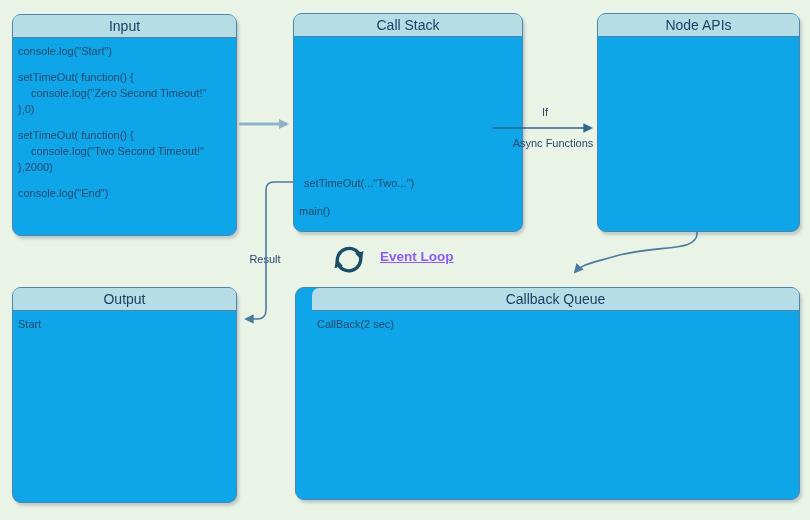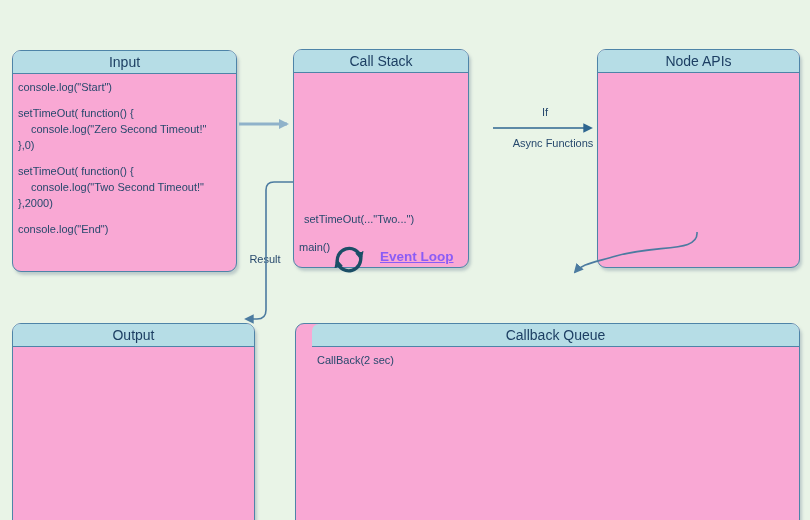--- a/index.html
+++ b/index.html
@@ -6,26 +6,25 @@
     margin: 0; padding: 0;
     width: 810px; height: 520px;
     background: #e9f4e7;
     font-family: "Liberation Sans", sans-serif;
     overflow: hidden;
   }
   #stage { position: relative; width: 810px; height: 520px; }
 
   .box {
     position: absolute;
-    background: #f9a8d4;
+    background: #0ea5e9;
     border: 1.6px solid #4e84a8;
     border-radius: 9px;
     box-shadow: 2px 3px 3px rgba(110,130,148,0.35);
     box-sizing: border-box;
-    margin-top: 36px;
   }
   .box-header {
     background: #b6dde6;
     border-bottom: 1.6px solid #4e84a8;
     border-radius: 7px 7px 0 0;
     height: 22px; line-height: 22px;
     text-align: center;
     font-size: 14px;
     color: #1d3f63;
   }
@@ -35,23 +34,23 @@
     font-size: 11px;
     color: #27496d;
     padding: 5px 5px 0 5px;
     box-sizing: border-box;
     line-height: 16px;
   }
   .code-group { margin-bottom: 10px; }
   .indent { padding-left: 13px; }
 
   #input-box          { left: 12px;  top: 14px;  width: 225px; height: 222px; }
-  #callstack-box      { left: 293px; top: 13px;  width: 176px; height: 219px; }
+  #callstack-box      { left: 293px; top: 13px;  width: 230px; height: 219px; }
   #nodeapis-box       { left: 597px; top: 13px;  width: 203px; height: 219px; }
-  #output-box         { left: 12px;  top: 287px; width: 243px; height: 216px; }
+  #output-box         { left: 12px;  top: 287px; width: 225px; height: 216px; }
   #callbackqueue-box  { left: 295px; top: 287px; width: 505px; height: 213px; padding-left: 16px; }
 
   .cs-line-1 { position: absolute; left: 10px; top: 138px; }
   .cs-line-2 { position: absolute; left: 5px;  top: 166px; }
 
   .edge-label {
     position: absolute;
     font-size: 11px;
     color: #27496d;
     text-align: center;
@@ -108,20 +107,23 @@
     </div>
   </div>
 
   <div class="box" id="nodeapis-box">
     <div class="box-header">Node APIs</div>
     <div class="box-body"></div>
   </div>
 
   <div class="box" id="output-box">
     <div class="box-header">Output</div>
+    <div class="box-body">
+      <div>Start</div>
+    </div>
   </div>
 
   <div class="box" id="callbackqueue-box">
     <div class="box-header">Callback Queue</div>
     <div class="box-body">
       <div>CallBack(2 sec)</div>
     </div>
   </div>
 
   <div class="edge-label" id="label-if">If</div>

